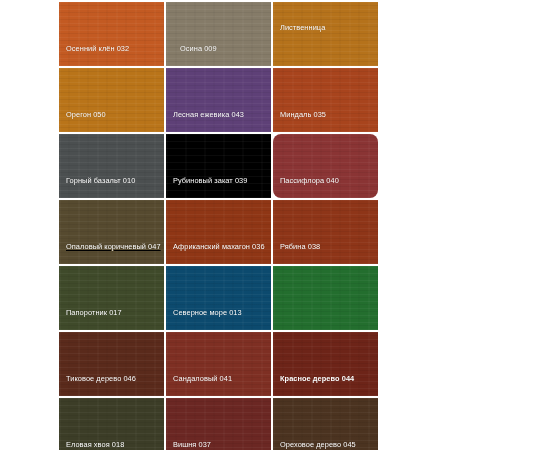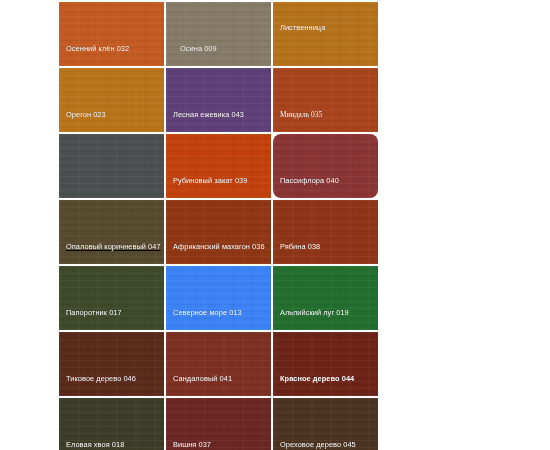--- a/index.html
+++ b/index.html
@@ -106,37 +106,38 @@
         <div class="swatch-label" style="color: rgb(255, 255, 255); padding-left: 14px;">Осина 009</div>
       </div>
       <div class="swatch" style="background-color: rgb(181, 114, 27); align-items: center;">
         <div class="grain"></div>
         <div class="vgrain"></div>
         <div class="swatch-label" style="color: rgb(255, 255, 255);">Лиственница</div>
       </div>
       <div class="swatch" style="background-color: rgb(185, 116, 25);">
         <div class="grain"></div>
         <div class="vgrain"></div>
-        <div class="swatch-label" style="color: rgb(255, 255, 255);">Орегон 023</div>
+        <div class="swatch-label" style="color: rgb(255, 255, 255);">Орегон 050</div>
       </div>
       <div class="swatch" style="background-color: rgb(94, 64, 119);">
         <div class="grain"></div>
         <div class="vgrain"></div>
         <div class="swatch-label" style="color: rgb(255, 255, 255);">Лесная ежевика 043</div>
       </div>
       <div class="swatch" style="background-color: rgb(168, 68, 29);">
         <div class="grain"></div>
         <div class="vgrain"></div>
-        <div class="swatch-label" style="color: rgb(255, 255, 255); font-family: Liberation Serif, serif;">Миндаль 035</div>
+        <div class="swatch-label" style="color: rgb(255, 255, 255);">Миндаль 035</div>
       </div>
       <div class="swatch" style="background-color: rgb(75, 79, 80);">
         <div class="grain"></div>
         <div class="vgrain"></div>
-      </div>
-      <div class="swatch" style="background-color: #c2410c;">
+        <div class="swatch-label" style="color: rgb(255, 255, 255);">Горный базальт 010</div>
+      </div>
+      <div class="swatch" style="background-color: #000000;">
         <div class="grain"></div>
         <div class="vgrain"></div>
         <div class="swatch-label" style="color: rgb(255, 255, 255);">Рубиновый закат 039</div>
       </div>
       <div class="swatch" style="background-color: rgb(138, 52, 52); border-radius: 8px;">
         <div class="grain"></div>
         <div class="vgrain"></div>
         <div class="swatch-label" style="color: rgb(255, 255, 255);">Пассифлора 040</div>
       </div>
       <div class="swatch" style="background-color: rgb(86, 74, 47); text-decoration: underline;">
@@ -152,29 +153,28 @@
       <div class="swatch" style="background-color: rgb(142, 53, 24);">
         <div class="grain"></div>
         <div class="vgrain"></div>
         <div class="swatch-label" style="color: rgb(255, 255, 255);">Рябина 038</div>
       </div>
       <div class="swatch" style="background-color: rgb(63, 74, 42);">
         <div class="grain"></div>
         <div class="vgrain"></div>
         <div class="swatch-label" style="color: rgb(255, 255, 255);">Папоротник 017</div>
       </div>
-      <div class="swatch" style="background-color: #3b82f6;">
+      <div class="swatch" style="background-color: #0c4a6e;">
         <div class="grain"></div>
         <div class="vgrain"></div>
         <div class="swatch-label" style="color: rgb(255, 255, 255);">Северное море 013</div>
       </div>
       <div class="swatch" style="background-color: rgb(35, 110, 46);">
         <div class="grain"></div>
         <div class="vgrain"></div>
-        <div class="swatch-label" style="color: rgb(255, 255, 255);">Альпийский луг 019</div>
       </div>
       <div class="swatch" style="background-color: rgb(90, 42, 27);">
         <div class="grain"></div>
         <div class="vgrain"></div>
         <div class="swatch-label" style="color: rgb(255, 255, 255); margin-top: 8px;">Тиковое дерево 046</div>
       </div>
       <div class="swatch" style="background-color: rgb(126, 47, 35); justify-content: center;">
         <div class="grain"></div>
         <div class="vgrain"></div>
         <div class="swatch-label" style="color: rgb(255, 255, 255);">Сандаловый 041</div>

